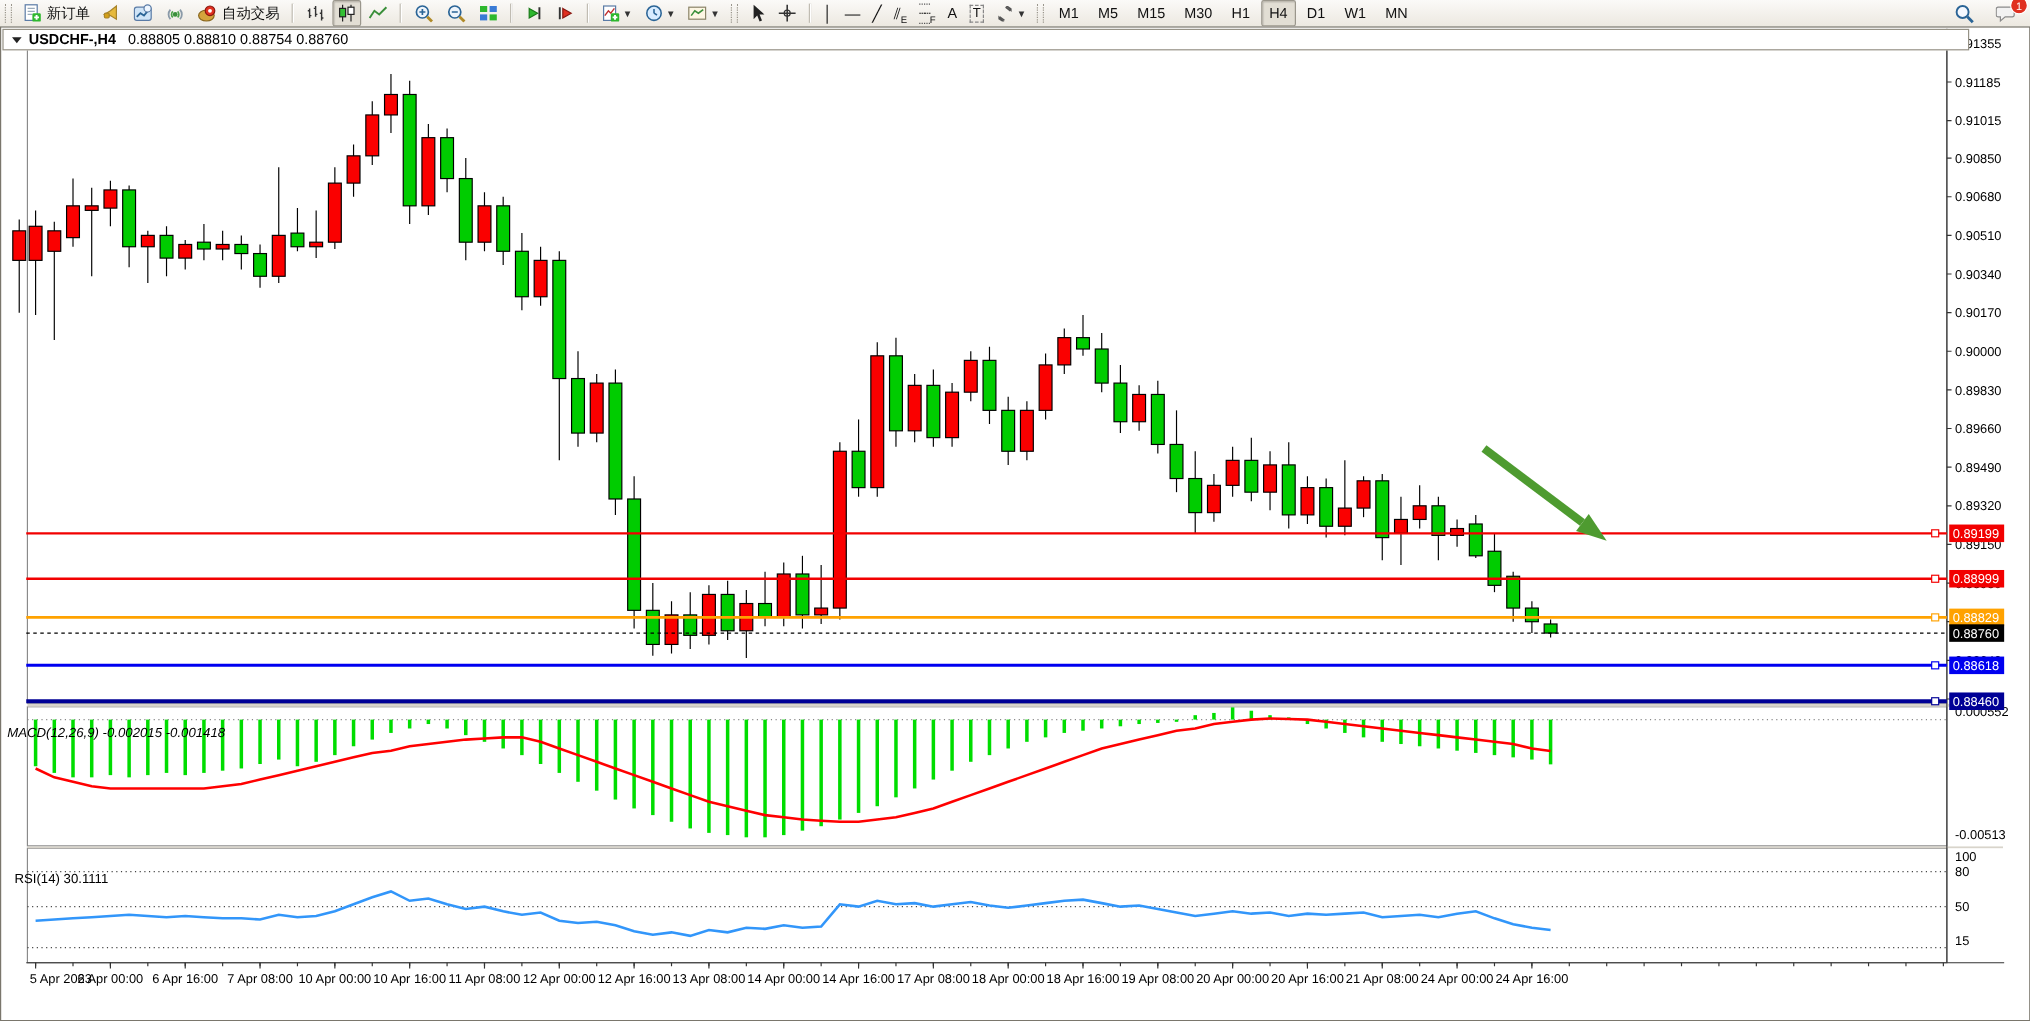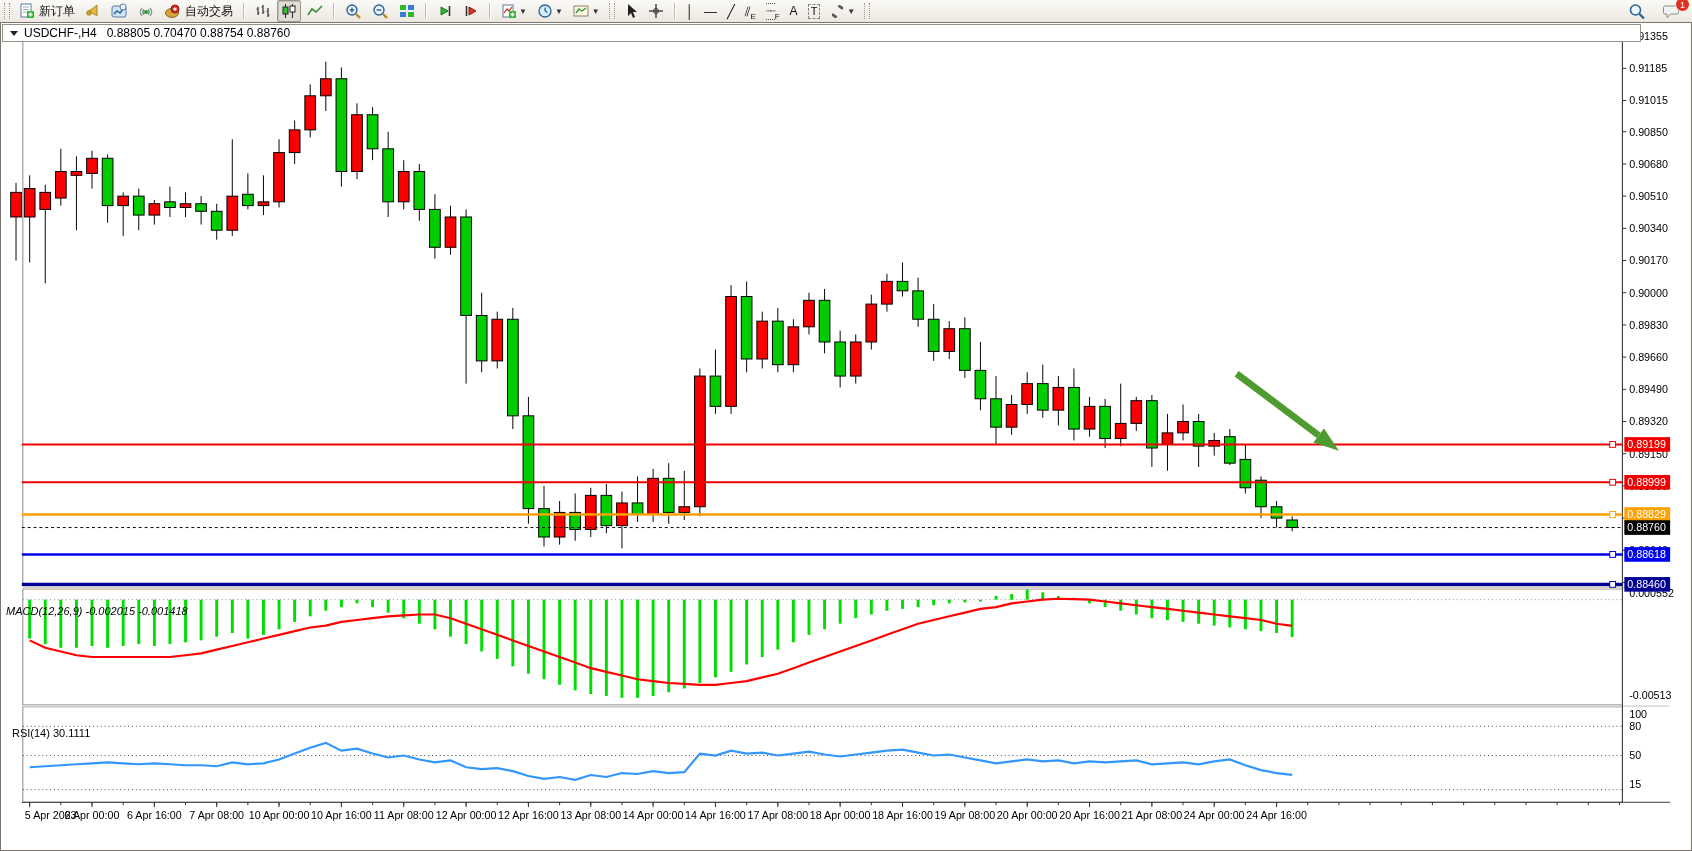--- a/index.html
+++ b/index.html
@@ -16,21 +16,21 @@
   .glyph{font-size:13px;line-height:13px;}
   .tf{padding:0 6px;font-size:12px;}
   #tb-right{margin-left:auto;display:flex;align-items:center;margin-right:6px;}
   .badge{position:absolute;top:-4px;right:-6px;background:#e03020;color:#fff;border-radius:50%;width:13px;height:13px;
     font-size:9px;display:flex;align-items:center;justify-content:center;border:1px solid #fff;}
   
   #chart-border{position:absolute;left:0;top:22px;width:1690px;height:827px;border:1px solid #7a766c;background:#fff;}
   #title-strip{position:absolute;left:2px;top:24px;width:1637px;height:16px;border:1px solid #969286;background:#fff;
     display:flex;align-items:center;font-size:12px;color:#000;}
   #oct-arrow{width:0;height:0;border-left:4px solid transparent;border-right:4px solid transparent;border-top:5px solid #222;margin:0 6px 0 7px;}
-  #title-strip .sym{font-weight:normal;margin-right:10px;}
+  #title-strip .sym{font-weight:bold;margin-right:10px;}
   #chart-svg{position:absolute;left:0;top:22px;}
   .panel-label{position:absolute;font-size:11px;color:#000;z-index:5;}
   #macd-label{left:6px;top:605px;font-style:italic;}
   #rsi-label{left:12px;top:727px;}
   text{font-family:"Liberation Sans",sans-serif;}
 </style>
 </head>
 <body>
 
 <div id="app">
@@ -219,20 +219,31 @@
       <svg width="15" height="15" viewBox="0 0 15 15">
         <polygon points="2,9 7,14 5,14 2,12" fill="#555"></polygon>
           <polygon points="13,6 8,1 10,1 13,3" fill="#555"></polygon>
         <line x1="3" y1="10" x2="7" y2="13" stroke="#555" stroke-width="1.4"></line>
           <line x1="12" y1="5" x2="8" y2="2" stroke="#555" stroke-width="1.4"></line>
       </svg>
         <span class="caret">▼</span>
     </div>
 
     <div class="grip"></div>
+    <div id="tf-group" style="display:flex;align-items:center;">
+        <div class="tbtn tf">M1</div>
+        <div class="tbtn tf">M5</div>
+        <div class="tbtn tf">M15</div>
+        <div class="tbtn tf">M30</div>
+        <div class="tbtn tf">H1</div>
+        <div class="tbtn tf active">H4</div>
+        <div class="tbtn tf">D1</div>
+        <div class="tbtn tf">W1</div>
+        <div class="tbtn tf">MN</div>
+      </div>
 
     <div id="tb-right">
       <div class="tbtn">
         <svg width="18" height="17" viewBox="0 0 18 17">
           <circle cx="7.5" cy="7" r="5" fill="#f4f8ff" stroke="#2a6496" stroke-width="1.6"></circle>
           <line x1="11.5" y1="11" x2="16" y2="15.5" stroke="#2a6496" stroke-width="2.4"></line>
         </svg>
       </div>
       <div class="tbtn" style="position:relative;margin-left:8px;">
         <svg width="18" height="16" viewBox="0 0 18 16">
@@ -685,19 +696,19 @@
       </g>
     <g id="g-annot">
         <line x1="1247" y1="383" x2="1331.2237683583417" y2="446.3683590505618" stroke="#4e9b30" stroke-width="7"></line>
         <polygon points="1352,462 1325.8128157219976,453.5601315419051 1336.6347209946857,439.17658655921855" fill="#4e9b30"></polygon>
       </g>
   </svg>
 
   <div id="title-strip">
     <span id="oct-arrow"></span>
     <span class="sym">USDCHF-,H4</span>
-    <span>0.88805 0.70470 0.88754 0.88760</span>
+    <span>0.88805 0.88810 0.88754 0.88760</span>
   </div>
 
   <div class="panel-label" id="macd-label">MACD(12,26,9) -0.002015 -0.001418</div>
   <div class="panel-label" id="rsi-label">RSI(14) 30.1111</div>
 
 </div>
 
 </body></html>

